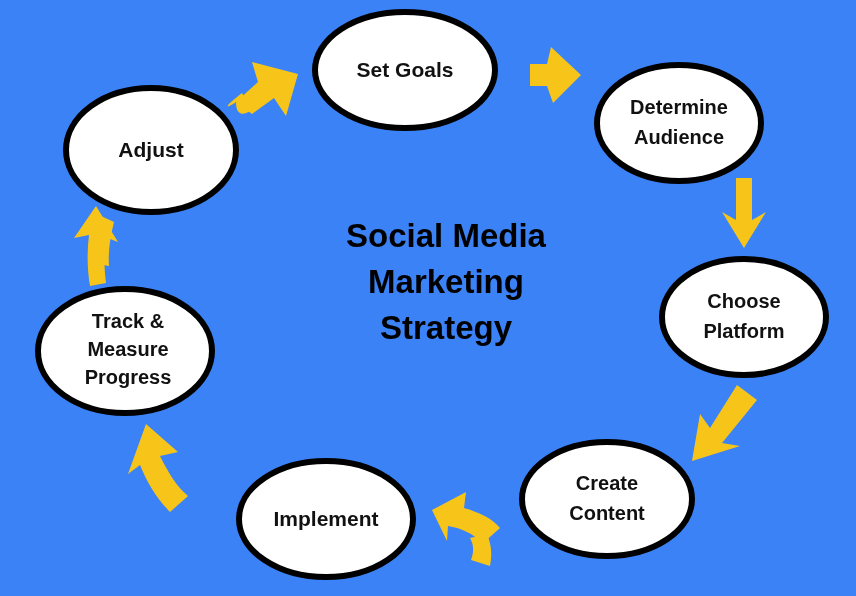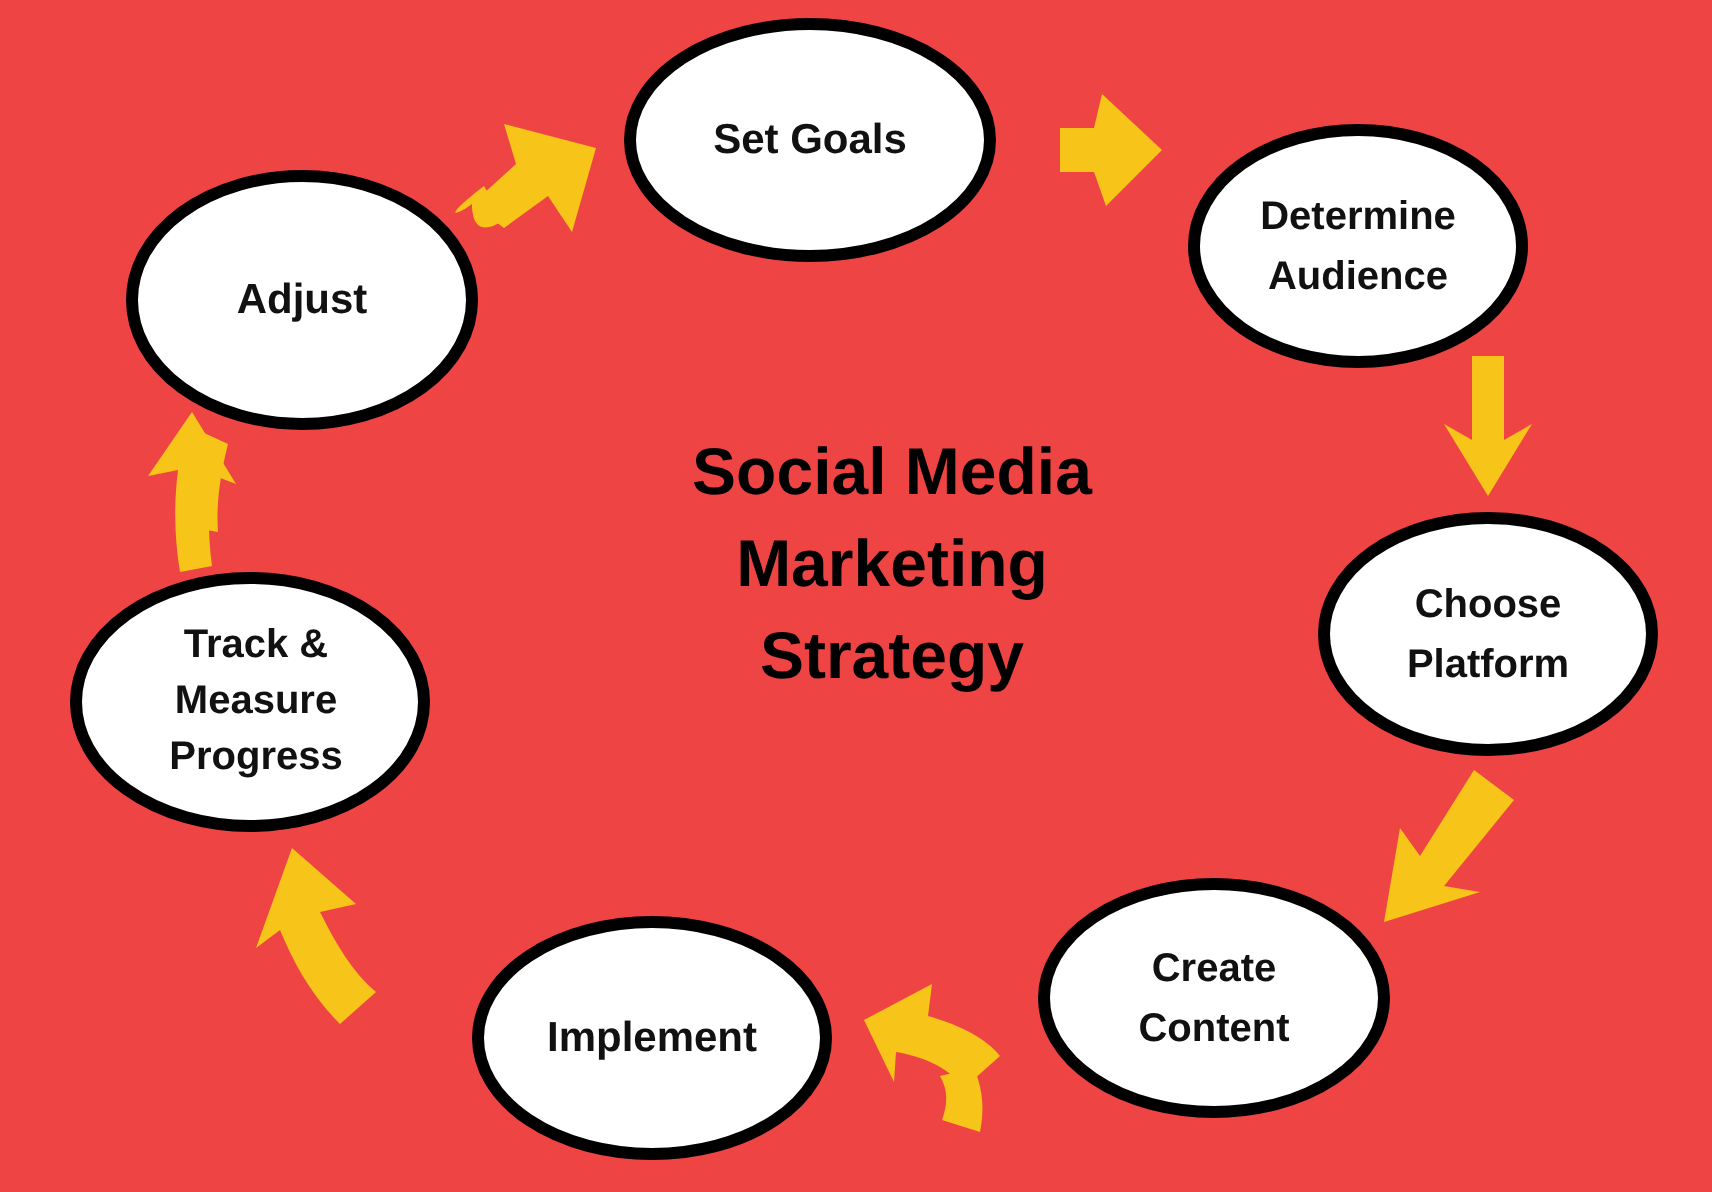--- a/index.html
+++ b/index.html
@@ -8,21 +8,21 @@
     padding: 0;
     background: #ffffff;
   }
   body {
     font-family: "Liberation Sans", sans-serif;
   }
   #canvas {
     position: relative;
     width: 856px;
     height: 596px;
-    background: #ef4444;
+    background: #3b82f6;
     overflow: hidden;
   }
   svg.layer {
     position: absolute;
     left: 0;
     top: 0;
     width: 856px;
     height: 596px;
   }
   svg.arrows { z-index: 1; }

